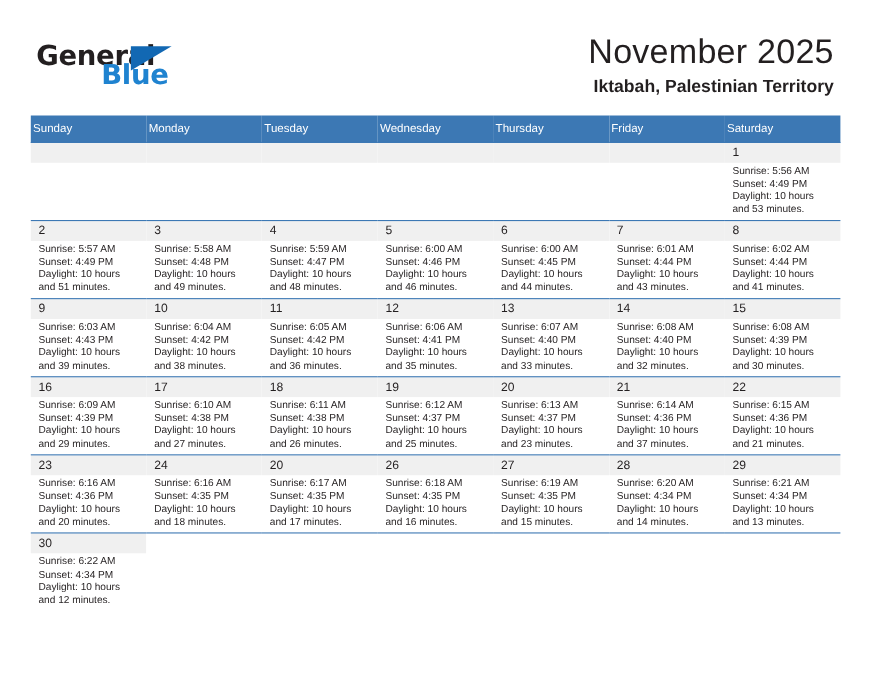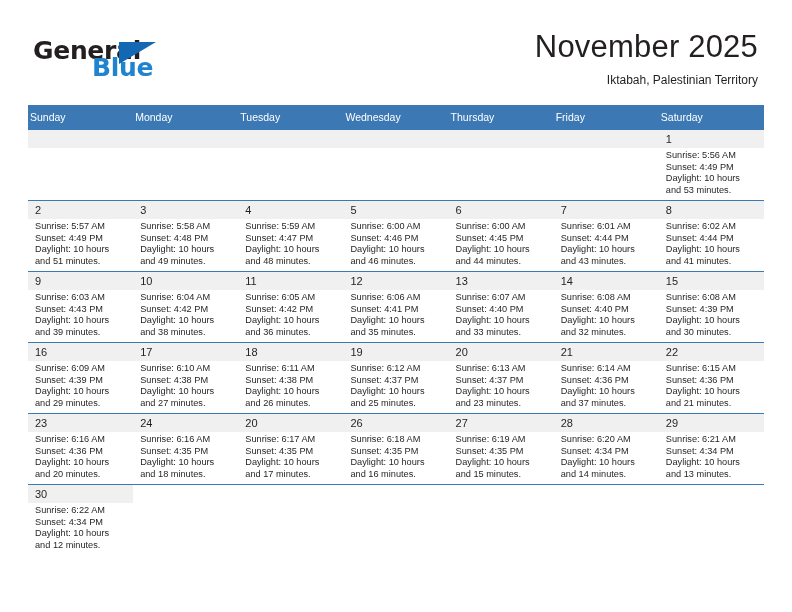--- a/index.html
+++ b/index.html
@@ -80,22 +80,22 @@
     text-align: right;
   }
   .month-title {
     font-size: 31px;
     font-weight: 400;
     color: #231f20;
     line-height: 34px;
     letter-spacing: 0.2px;
   }
   .location-title {
-    font-size: 12px;
-    font-weight: 400;
+    font-size: 16px;
+    font-weight: 700;
     color: #231f20;
     line-height: 22px;
     margin-top: 5px;
   }
 
   
   .calendar {
     position: absolute;
     left: 28px;
     top: 105px;

